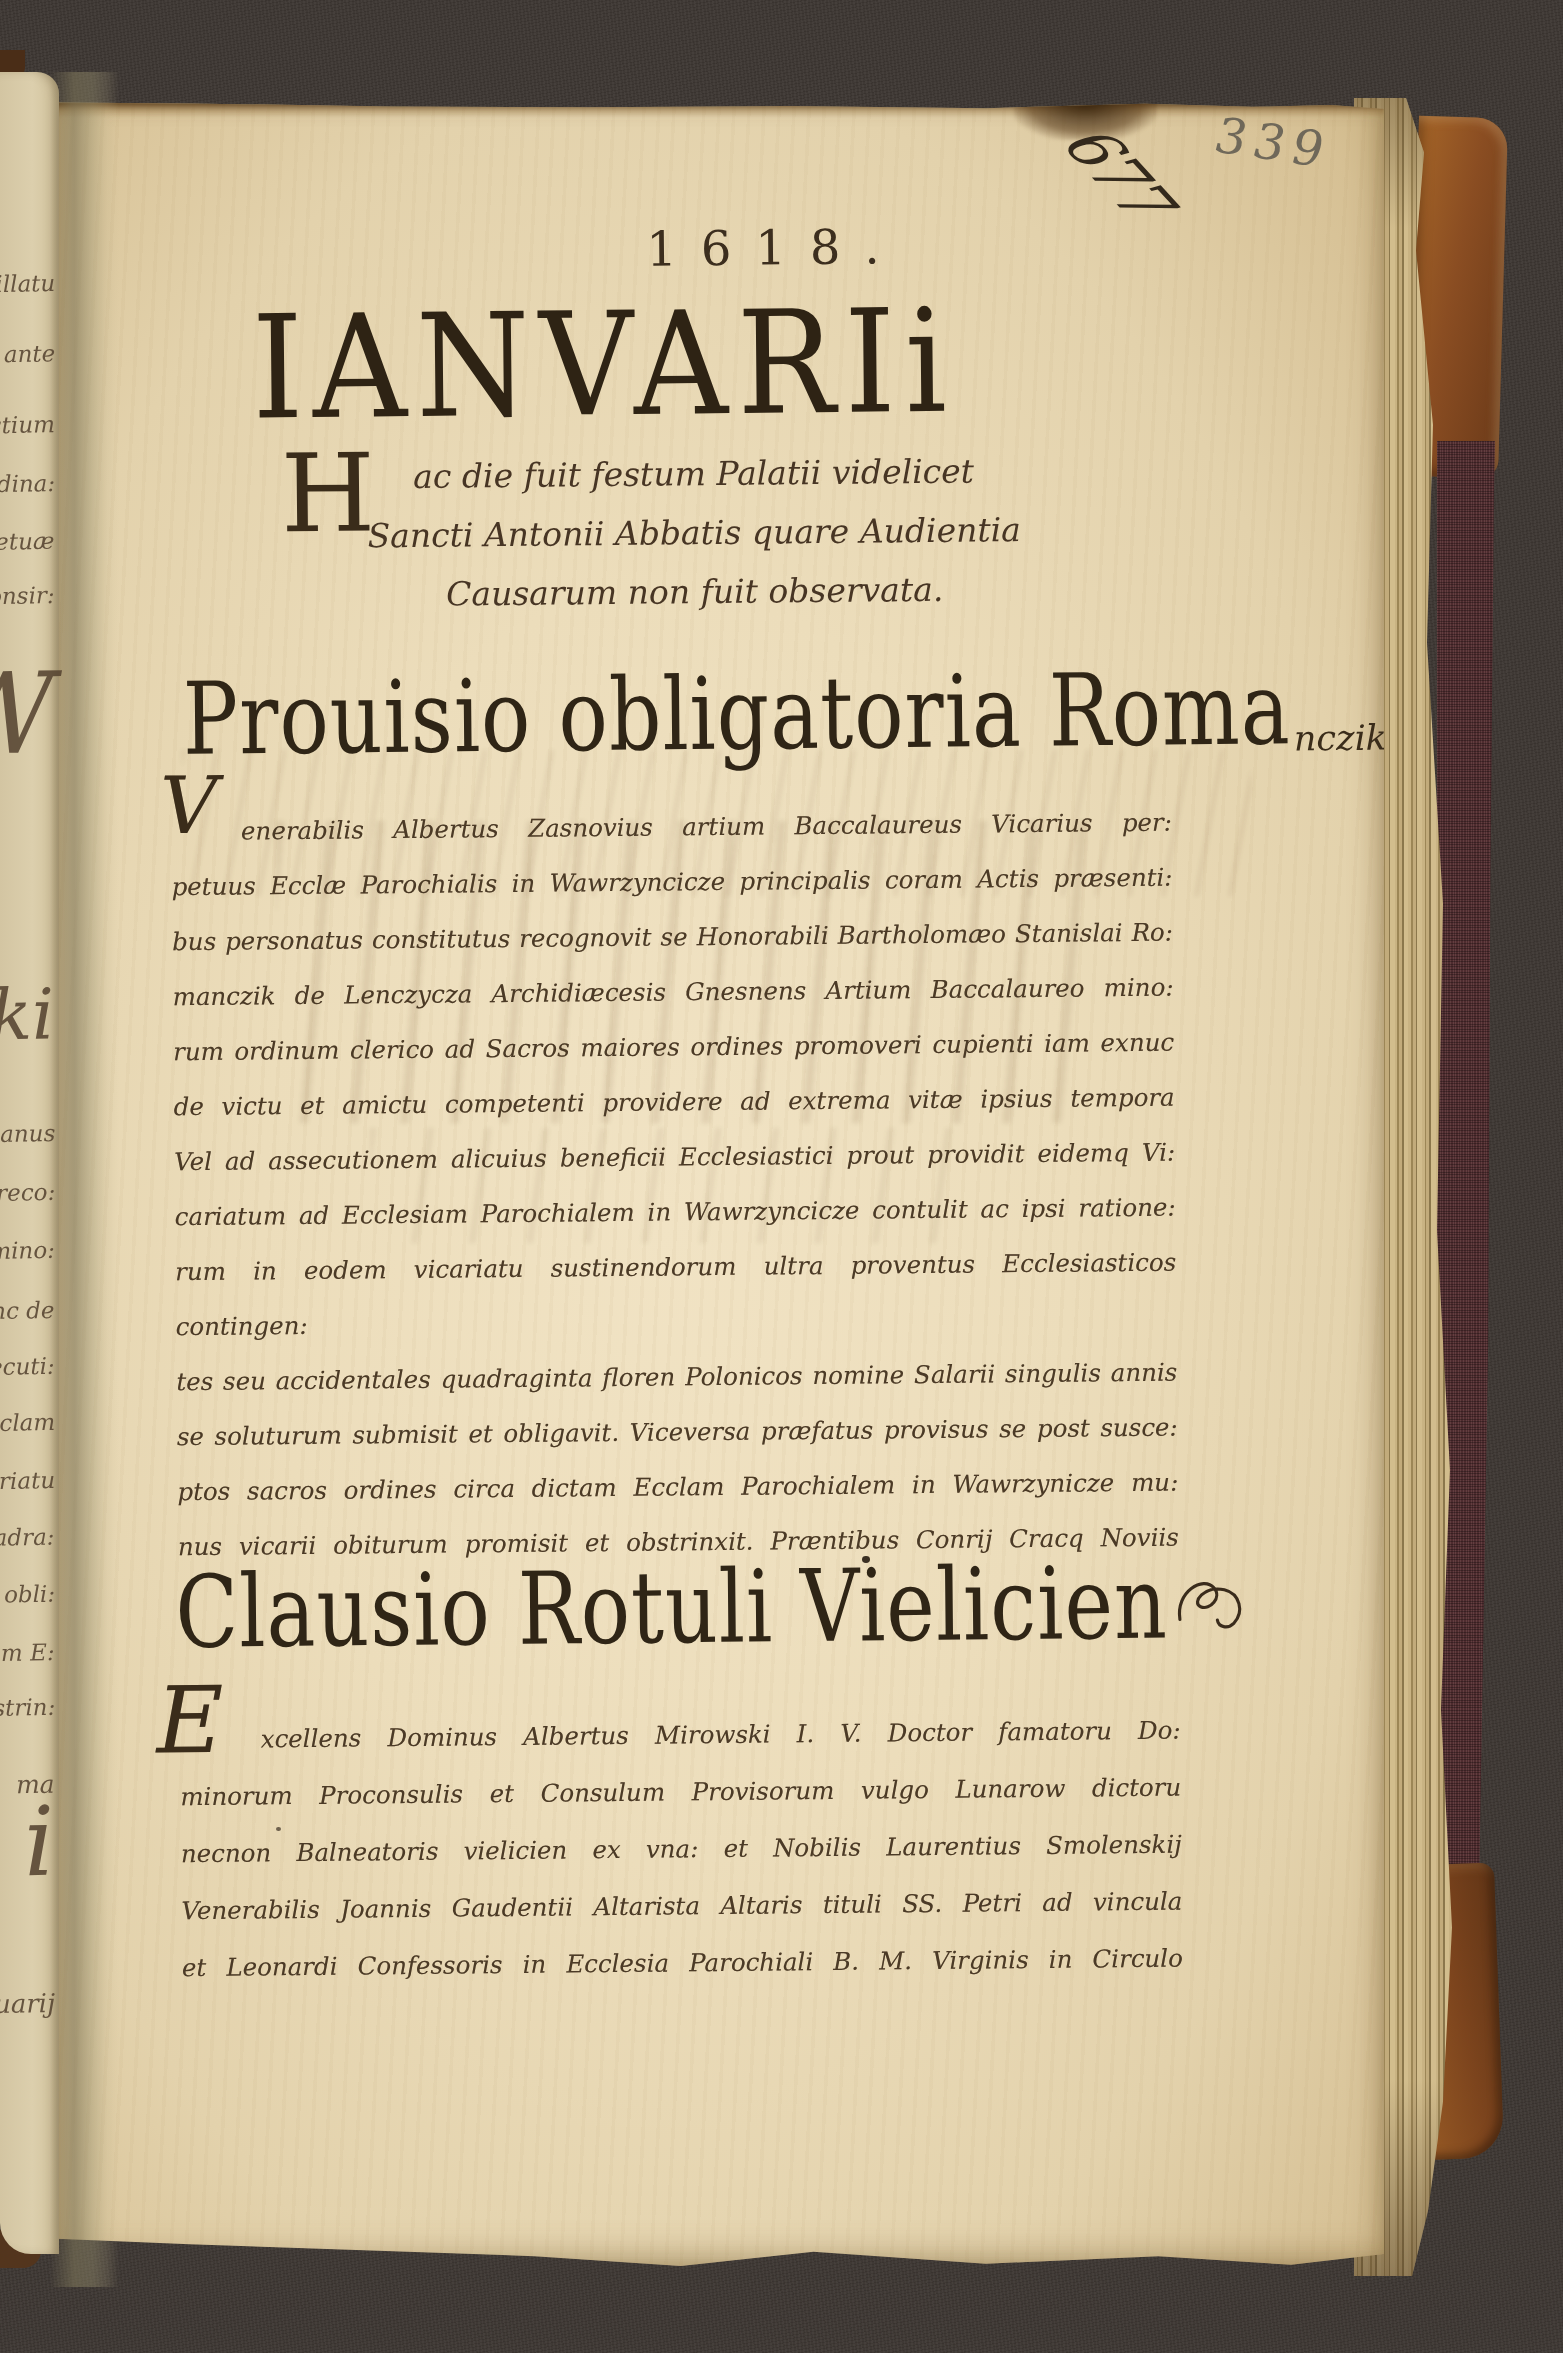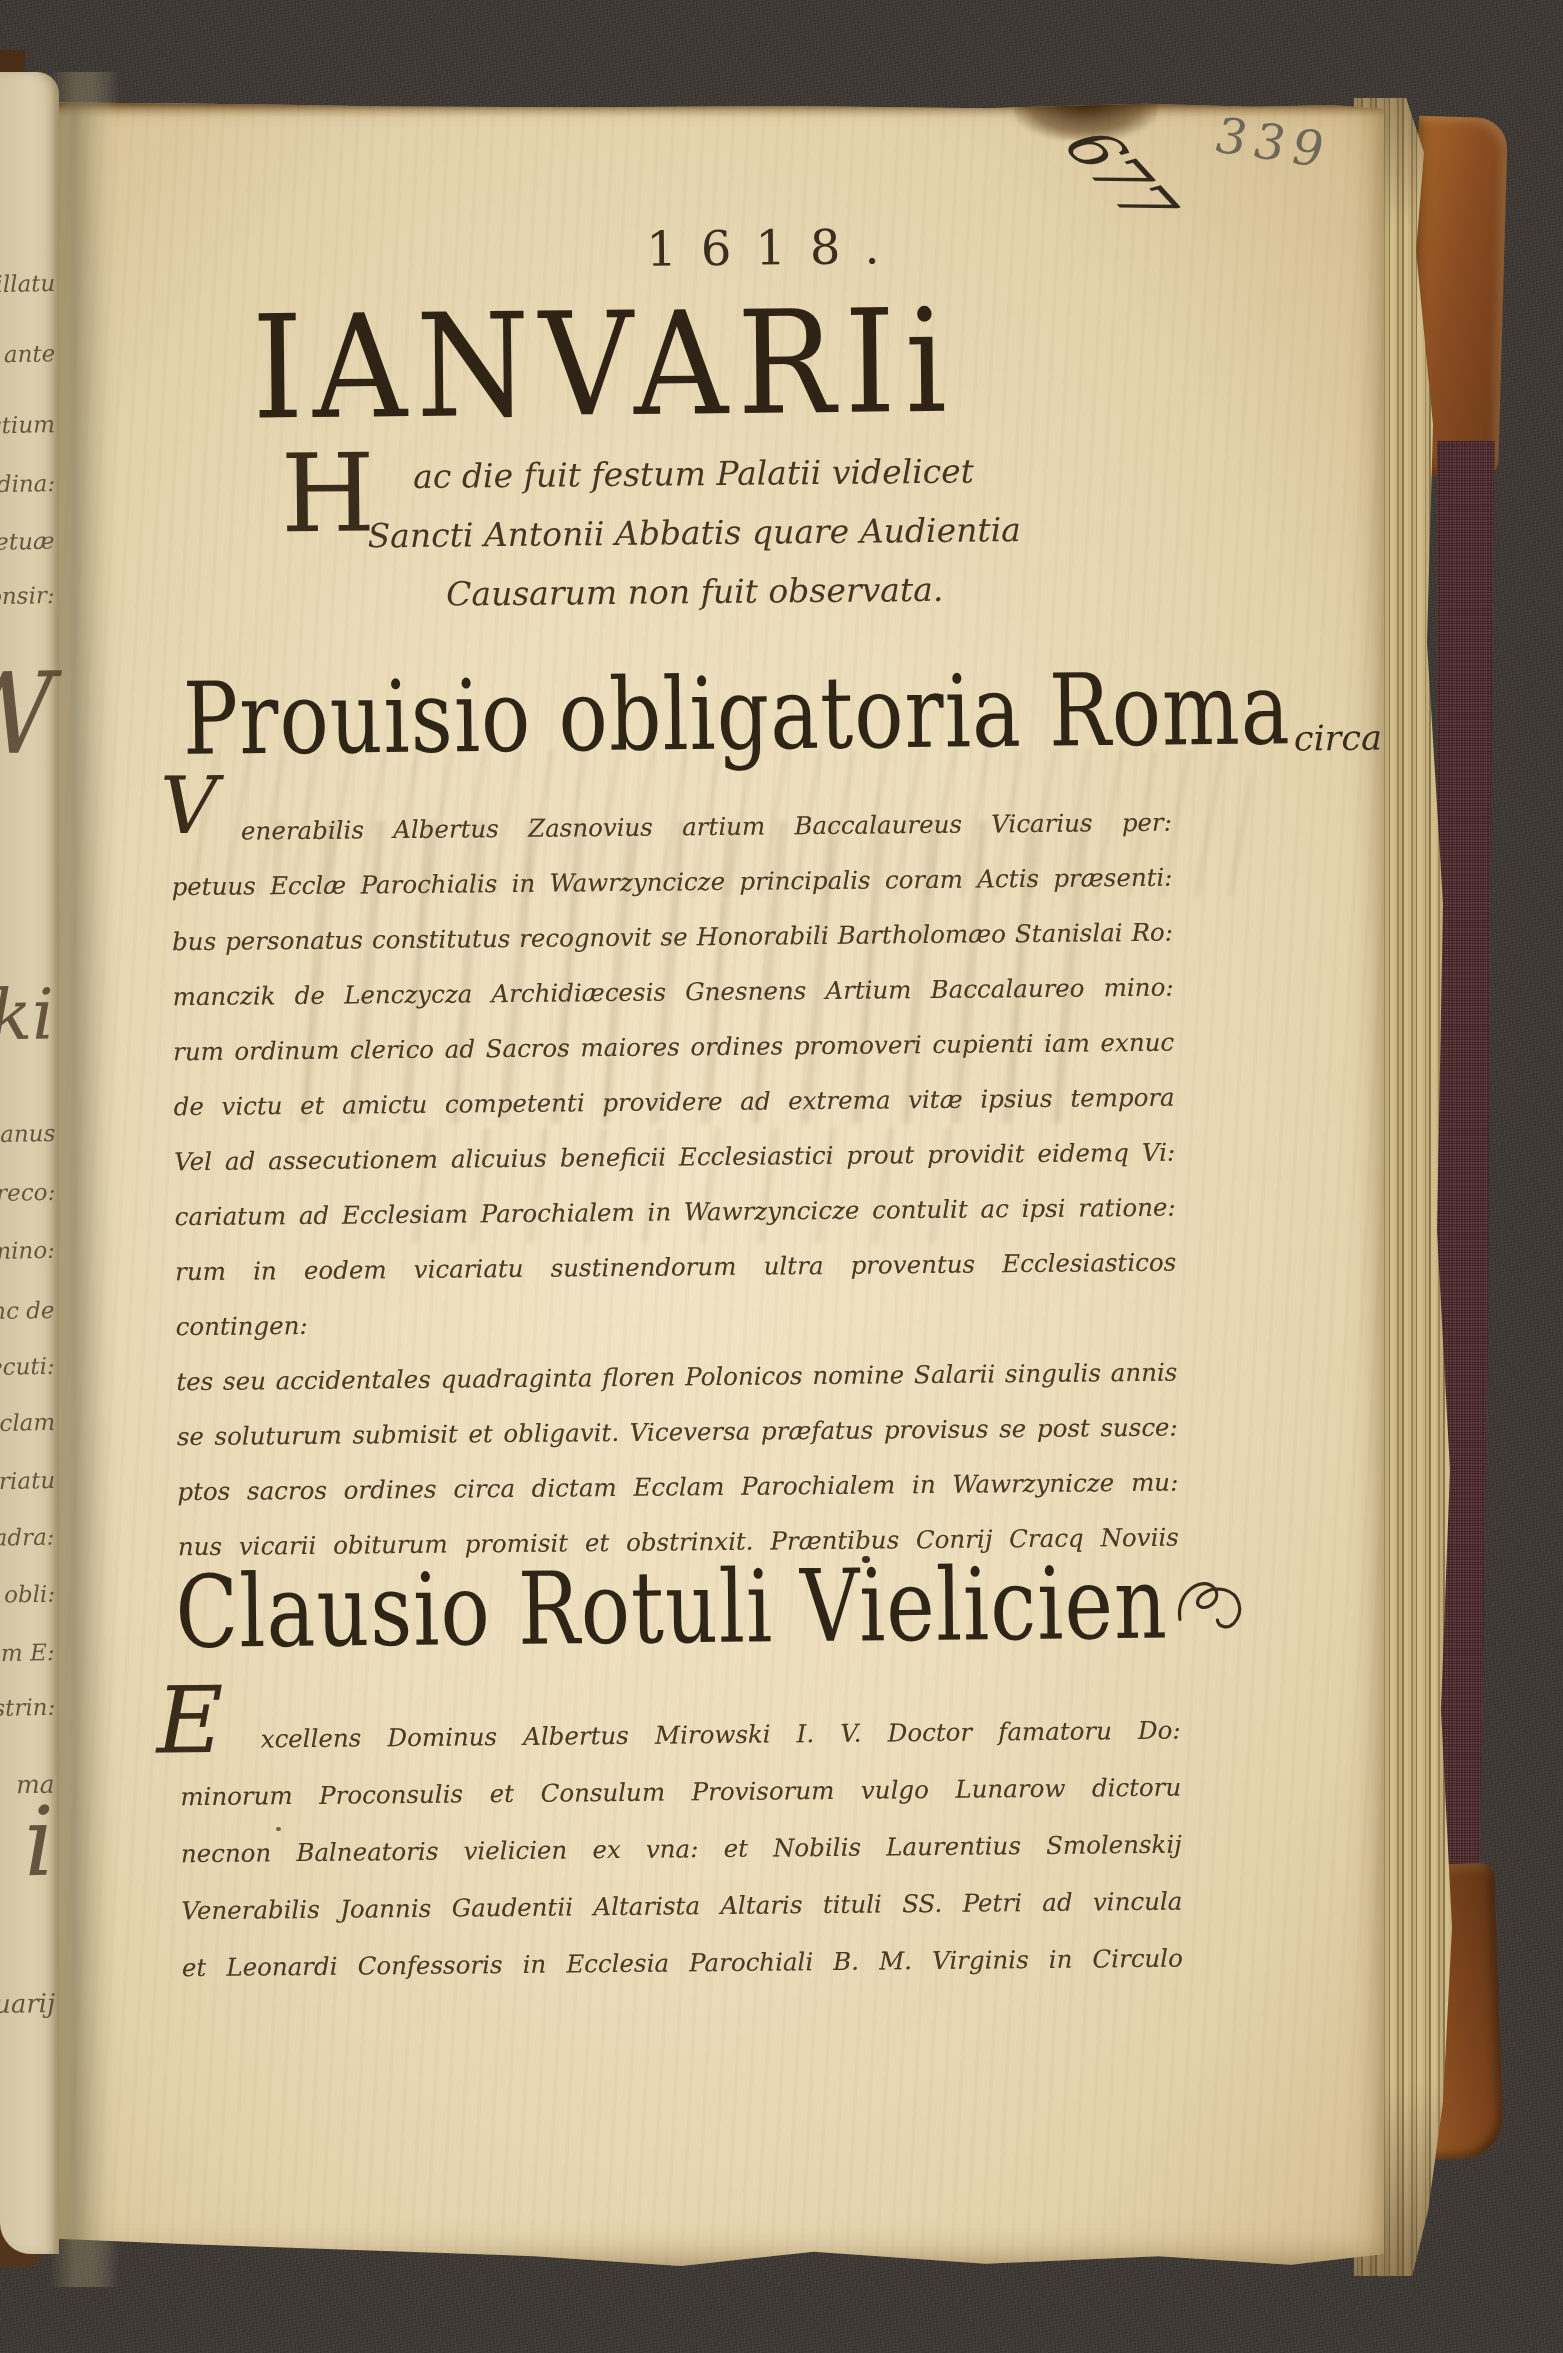--- a/index.html
+++ b/index.html
@@ -159,21 +159,21 @@
     <div class="abs month-title">IANVARIi</div>
 
     <div class="abs subtitle">
       <span class="initial">H</span>
       <div>ac die fuit festum Palatii videlicet</div>
       <div>Sancti Antonii Abbatis quare Audientia</div>
       <div>Causarum non fuit observata.</div>
     </div>
 
     <div class="abs heading heading-1">
-      <span class="main">Prouisio obligatoria Roma</span><span class="suffix">circa</span><span class="flourish"><svg width="68" height="63" viewBox="0 0 130 120">
+      <span class="main">Prouisio obligatoria Roma</span><span class="suffix">nczik</span><span class="flourish"><svg width="68" height="63" viewBox="0 0 130 120">
             <path d="M12 96 C 4 42, 58 14, 76 38 C 90 56, 68 80, 50 72 C 34 64, 58 32, 94 42 C 120 50, 126 78, 110 100" fill="none" stroke="#3a2c1c" stroke-width="6" stroke-linecap="round"></path>
           </svg></span>
     </div>
 
     <div class="abs para para-1">
       <div class="first-line">
         <span class="initial">V</span><span>enerabilis Albertus Zasnovius artium Baccalaureus Vicarius per:</span>
       </div>
       <div>
 

